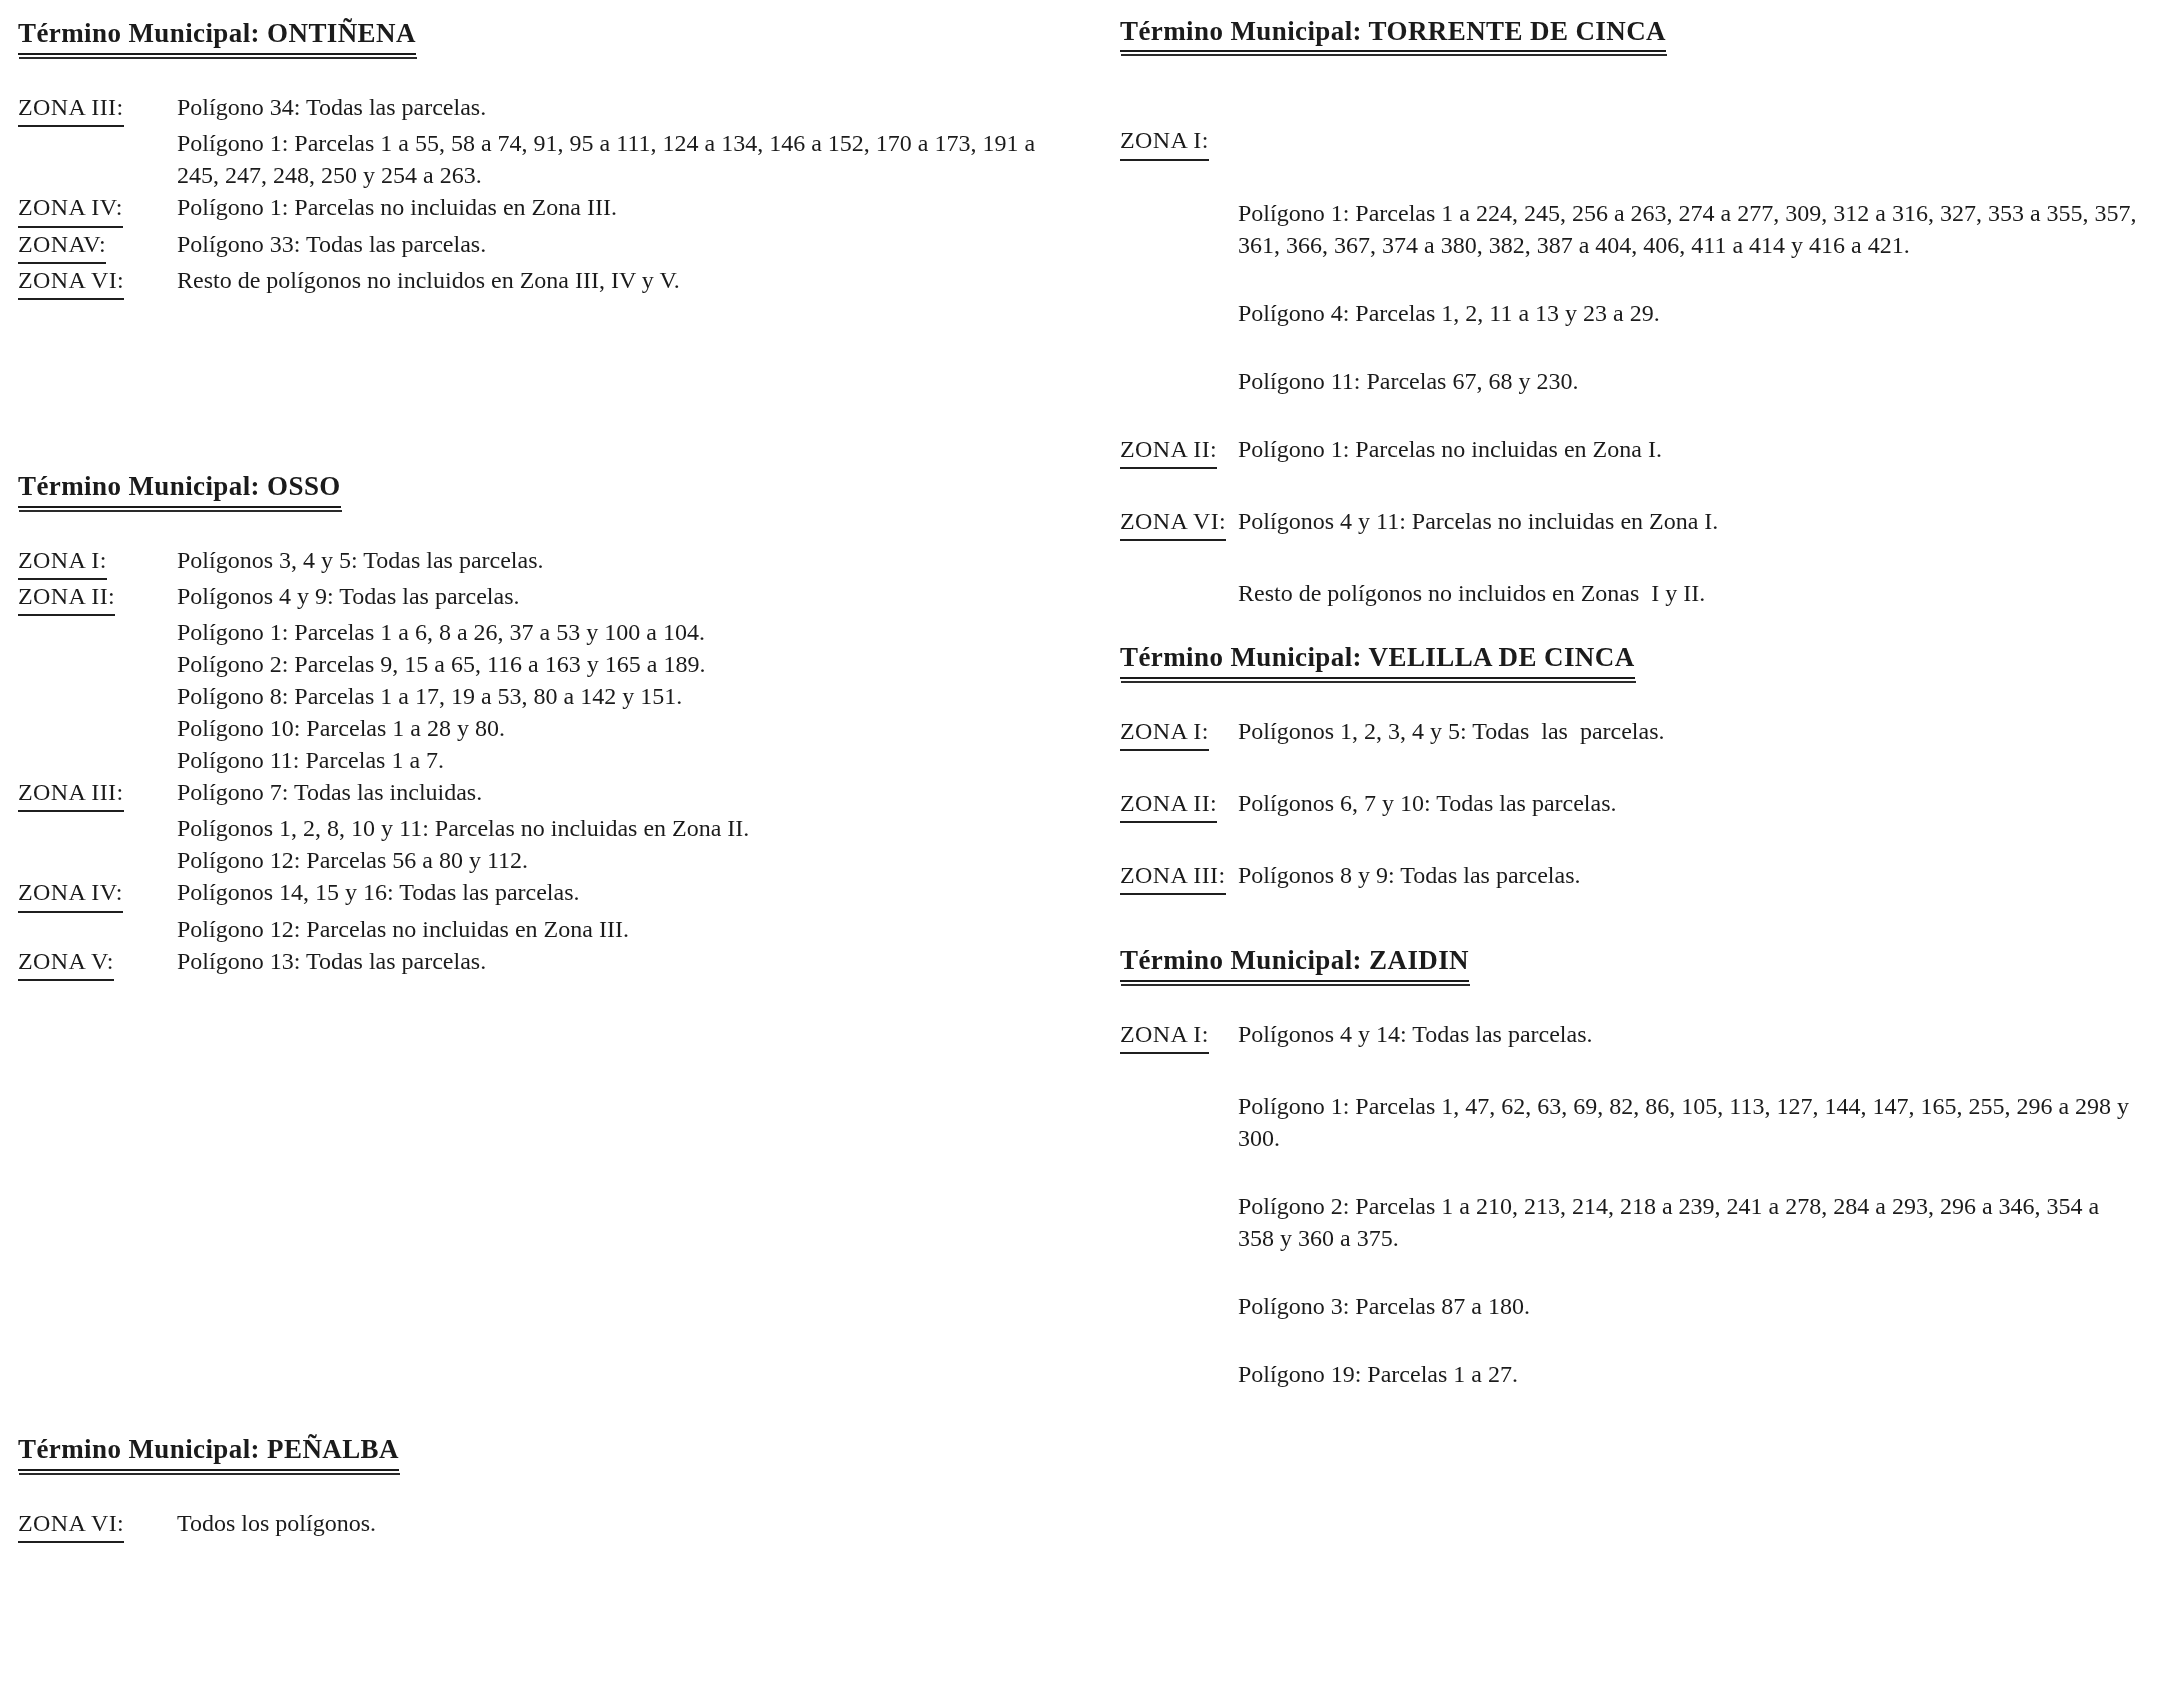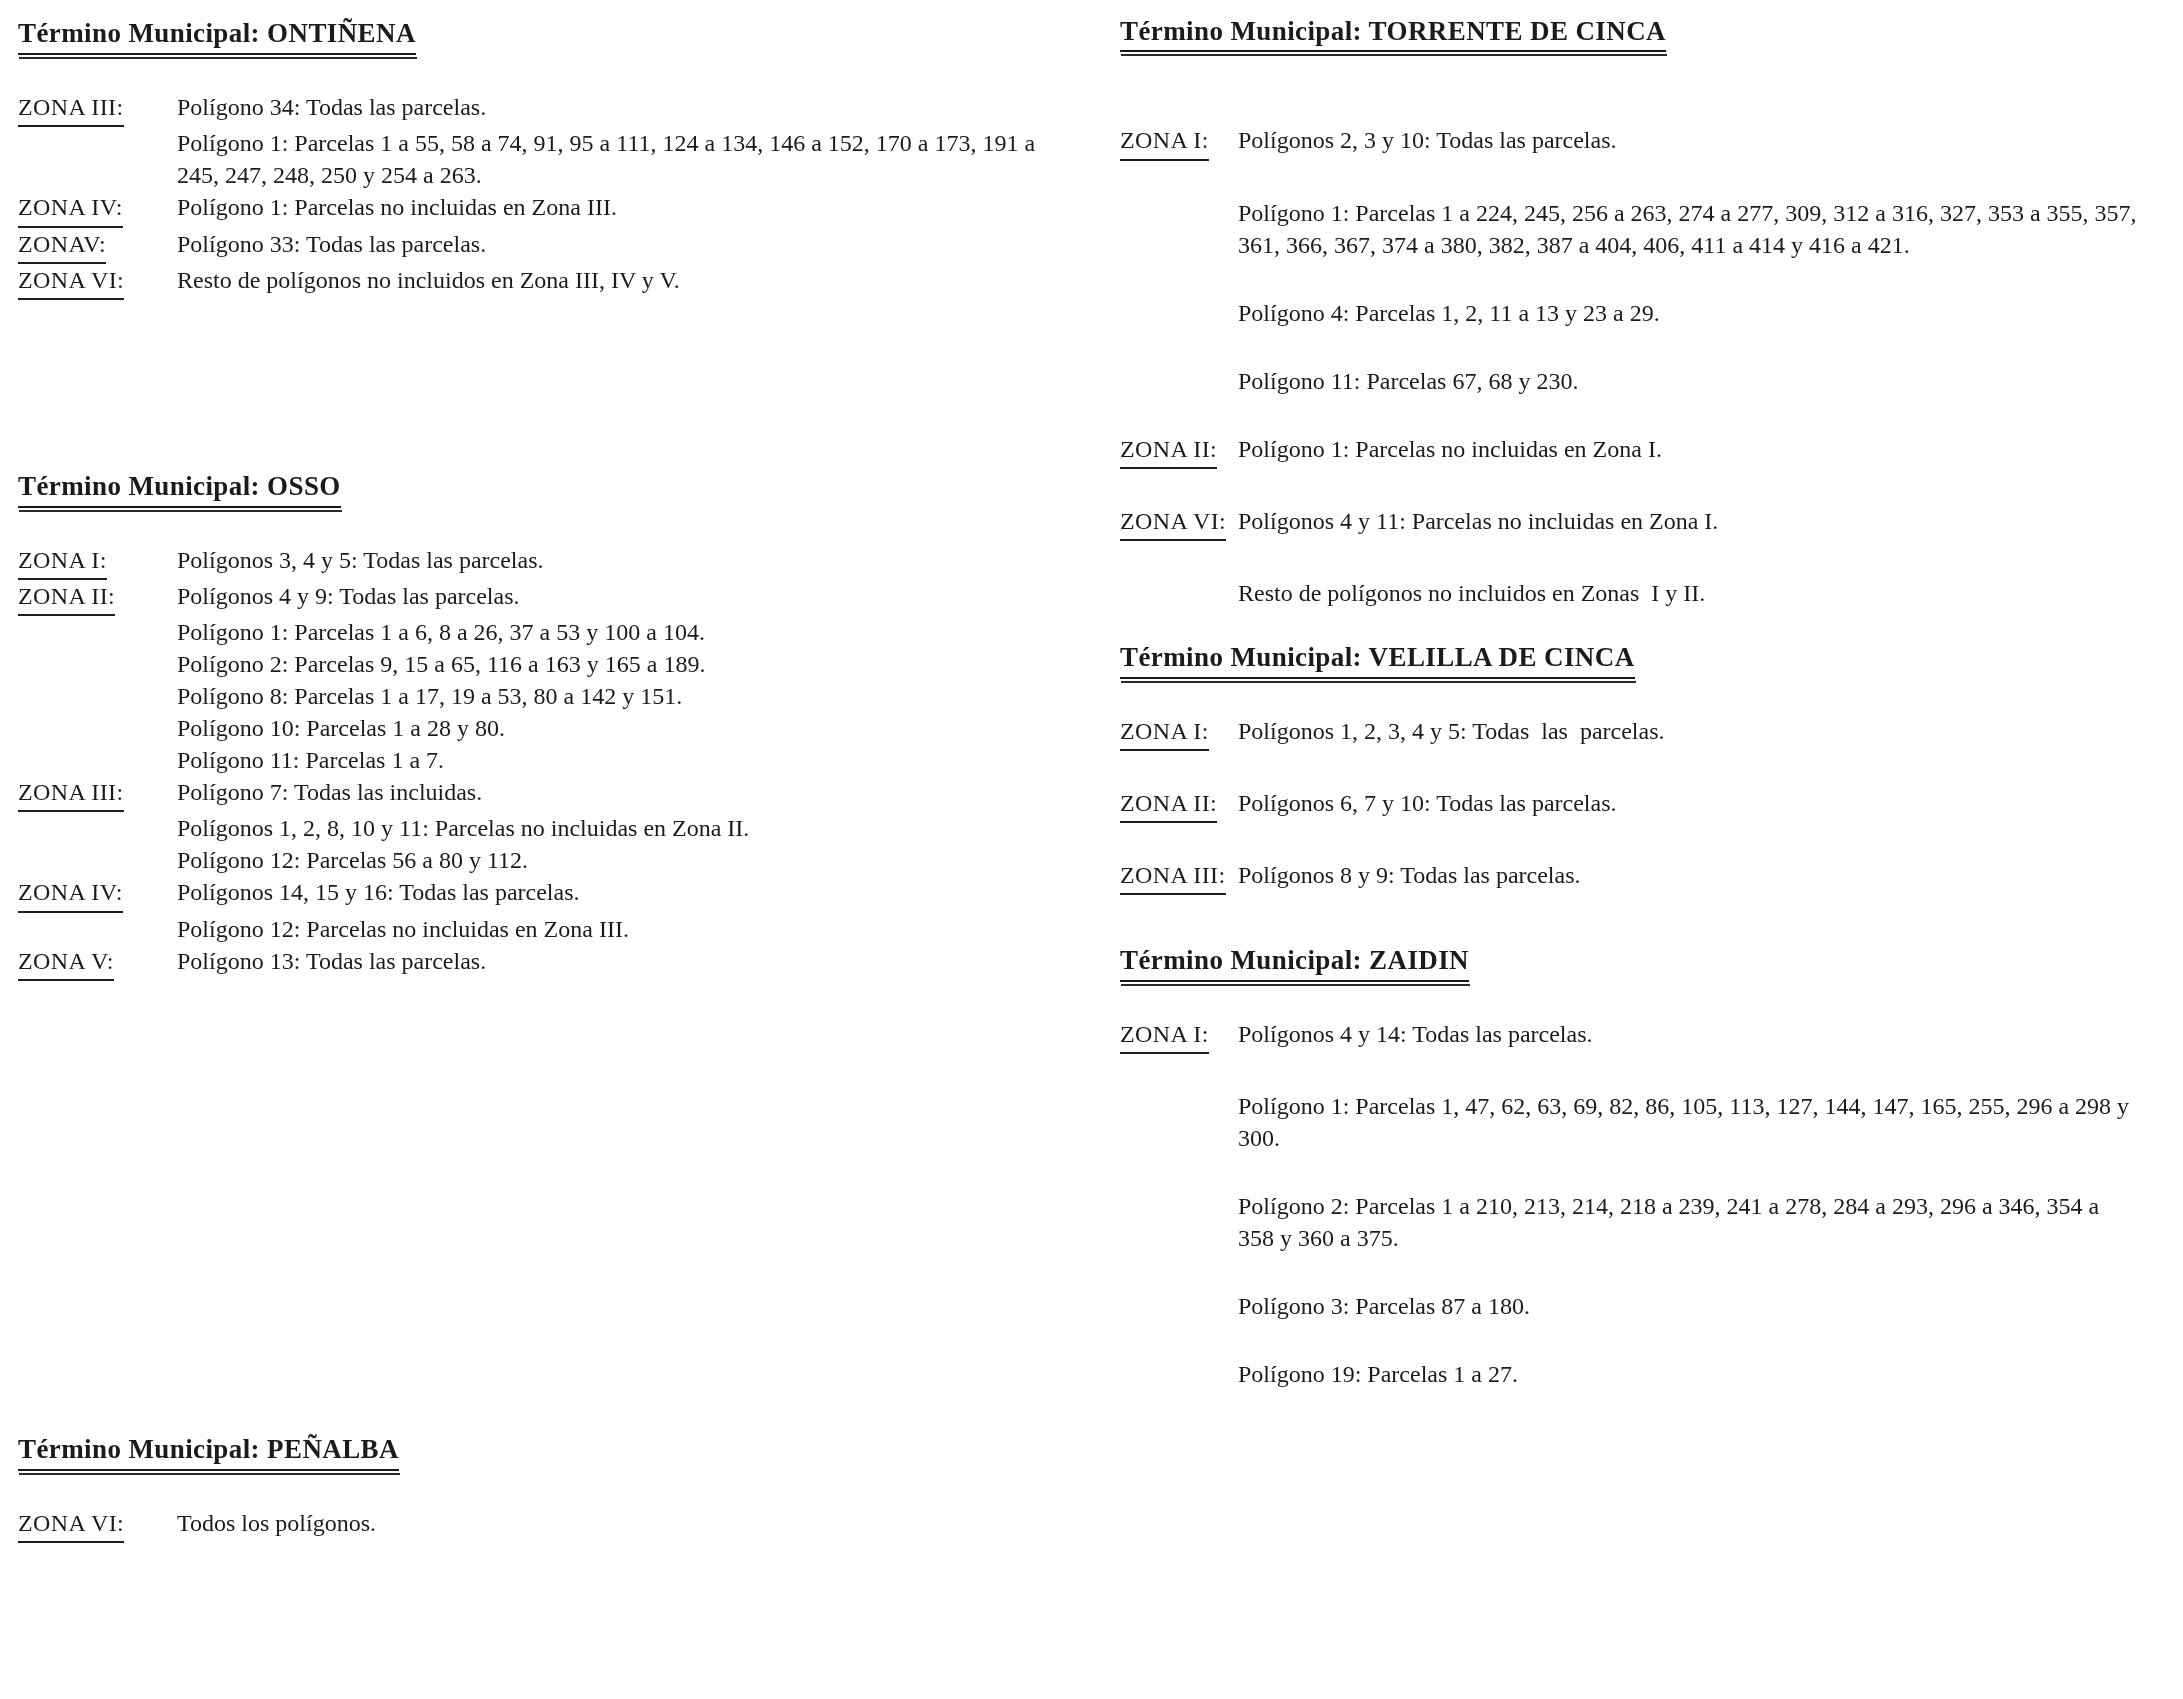--- a/index.html
+++ b/index.html
@@ -186,21 +186,20 @@
           </div>
         </div>
       </section>
     </div>
     <div class="column" id="col-1">
       <section class="section">
         <div class="heading"><span>Término Municipal: TORRENTE DE CINCA</span></div>
         <div class="rows">
           <div class="row">
             <span class="zone"><span>ZONA I:</span></span>
-            <span class="text">Polígonos 2, 3 y 10: Todas las parcelas.</span>
           </div>
           <div class="row">
             <span class="zone"><span></span></span>
             <span class="text">Polígono 1: Parcelas 1 a 224, 245, 256 a 263, 274 a 277, 309, 312 a 316, 327, 353 a 355, 357, 361, 366, 367, 374 a 380, 382, 387 a 404, 406, 411 a 414 y 416 a 421.</span>
           </div>
           <div class="row">
             <span class="zone"><span></span></span>
             <span class="text">Polígono 4: Parcelas 1, 2, 11 a 13 y 23 a 29.</span>
           </div>
           <div class="row">

